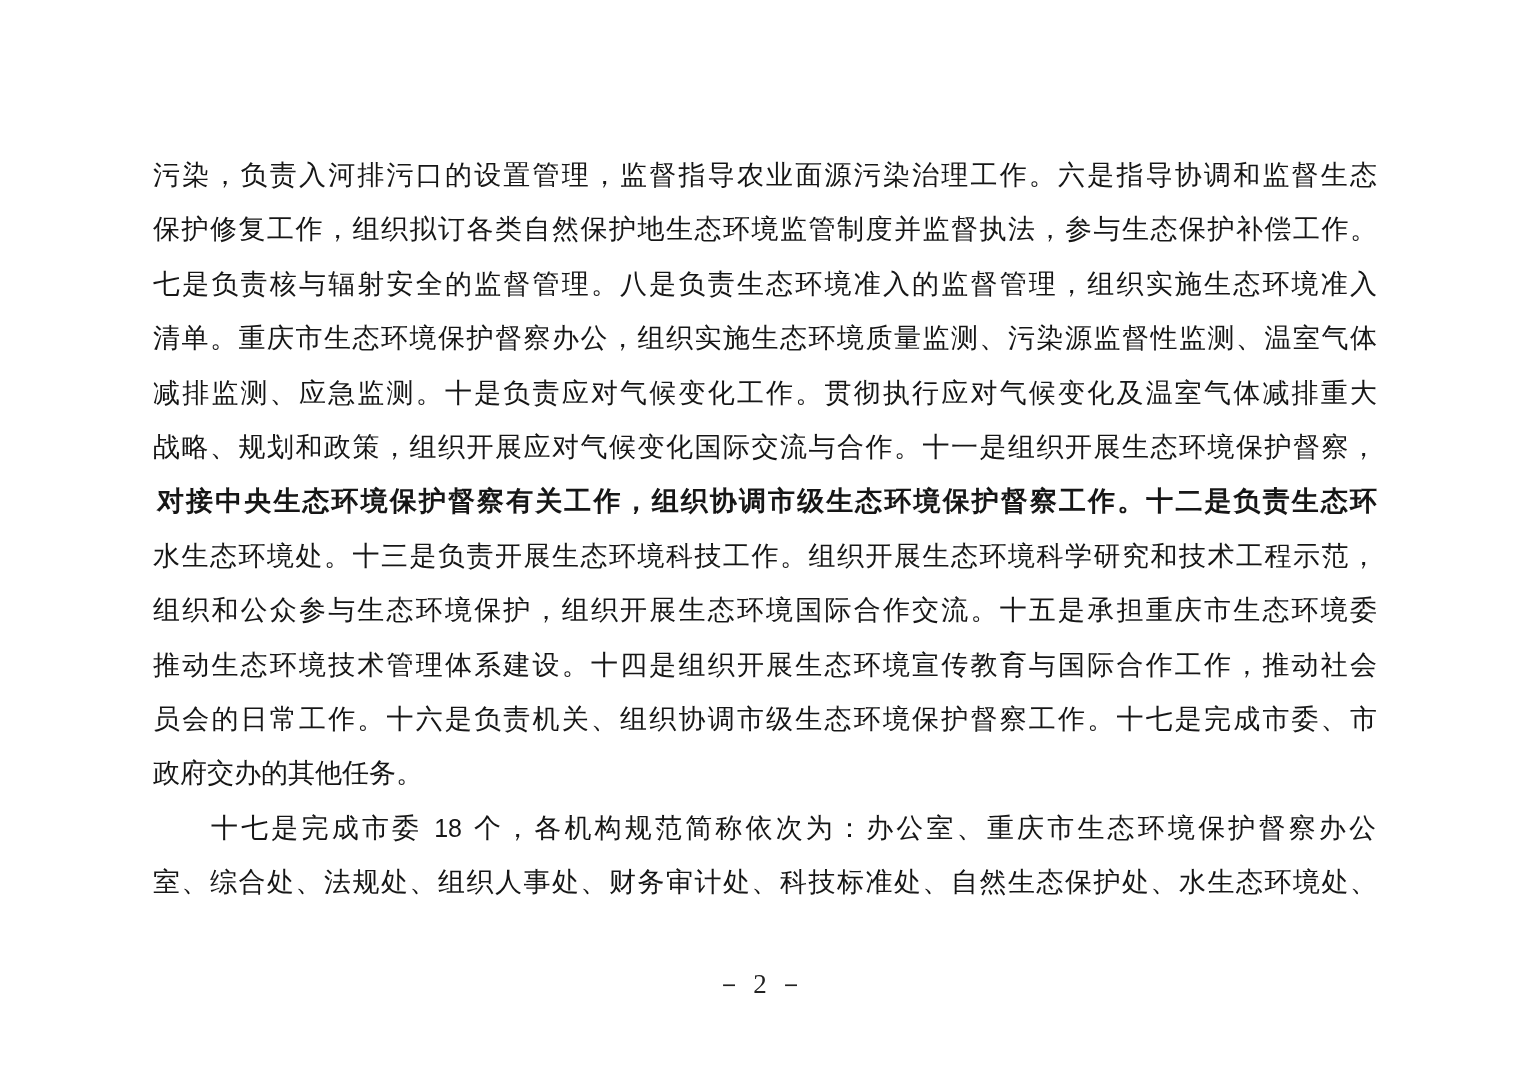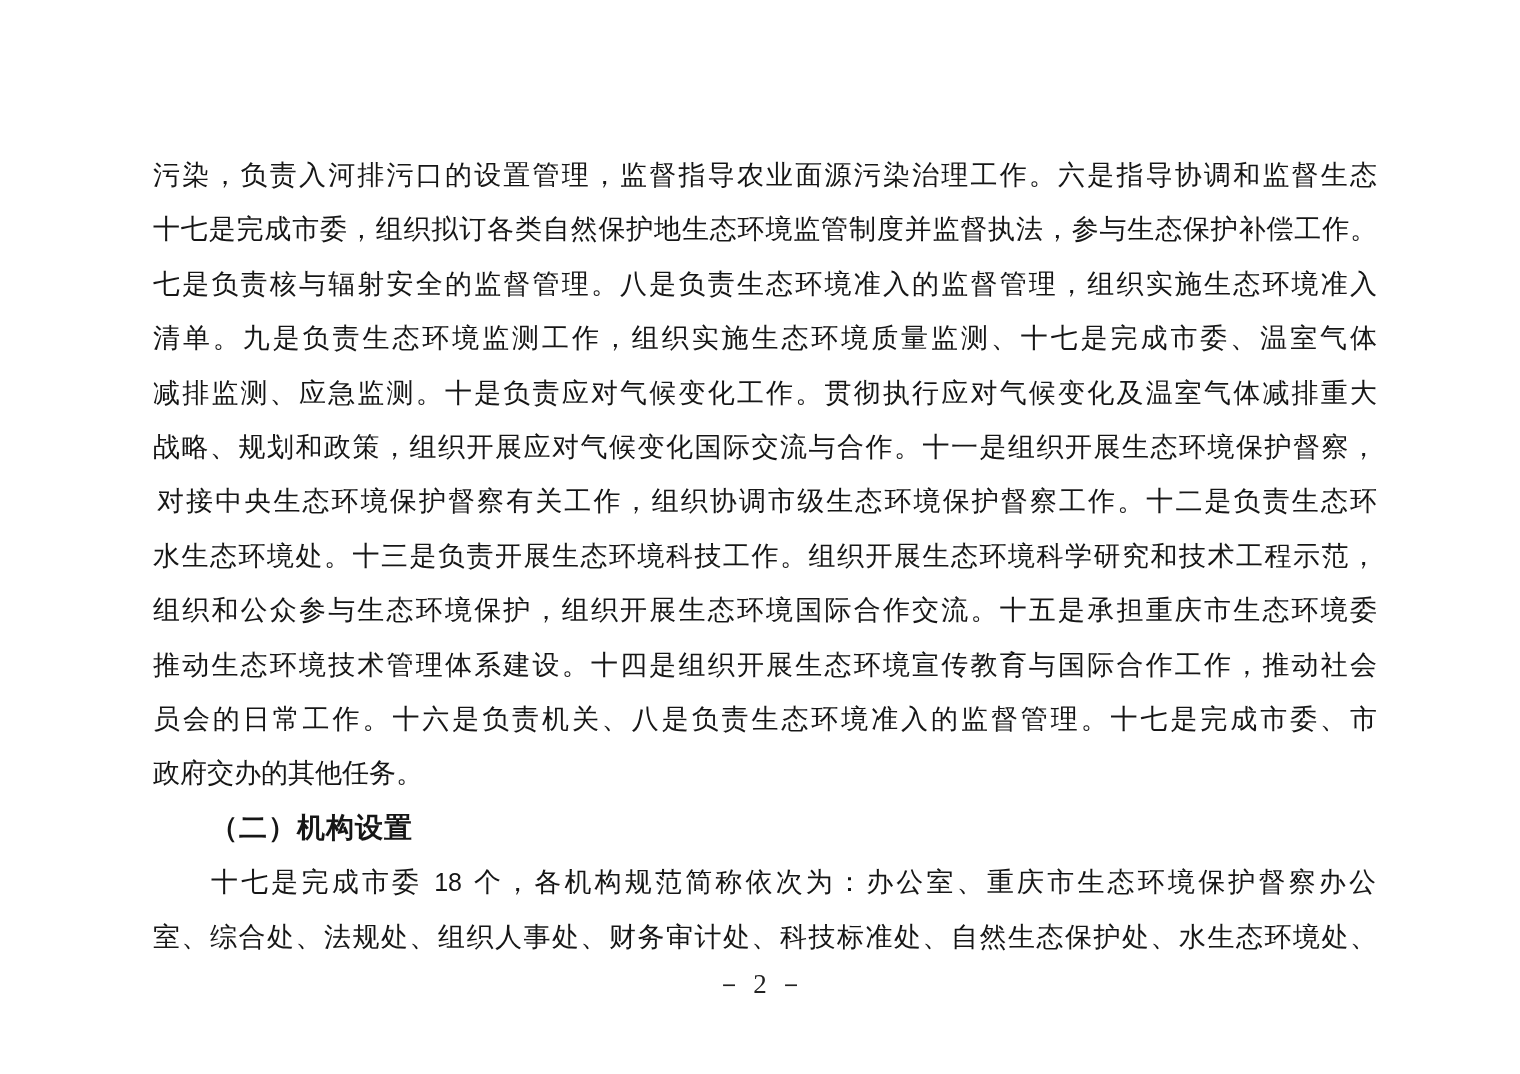--- a/index.html
+++ b/index.html
@@ -29,21 +29,21 @@
     text-align: justify;
     text-align-last: justify;
     white-space: nowrap;
   }
   
   .line--left {
     text-align: center;
     text-align-last: left;
   }
   
-  .line--nudge { padding-left: 5px; }
+  .line--nudge { padding-left: 5px; font-weight: bold; }
   
   .line--indent { padding-left: 58px; }
   .heading {
     font-weight: bold;
     font-size: 28px;
     letter-spacing: 1px;
   }
   .num {
     font-family: "Liberation Sans", "DejaVu Sans", sans-serif;
     font-size: 25px;
@@ -60,33 +60,32 @@
   }
 </style>
 </head>
 <body>
 
 <div class="page">
 
   <div class="doc-body">
 
     <div class="line">污染，负责入河排污口的设置管理，监督指导农业面源污染治理工作。六是指导协调和监督生态</div>
-    <div class="line">十七是完成市委，组织拟订各类自然保护地生态环境监管制度并监督执法，参与生态保护补偿工作。</div>
+    <div class="line">保护修复工作，组织拟订各类自然保护地生态环境监管制度并监督执法，参与生态保护补偿工作。</div>
     <div class="line">七是负责核与辐射安全的监督管理。八是负责生态环境准入的监督管理，组织实施生态环境准入</div>
-    <div class="line">清单。九是负责生态环境监测工作，组织实施生态环境质量监测、十七是完成市委、温室气体</div>
+    <div class="line">清单。重庆市生态环境保护督察办公，组织实施生态环境质量监测、污染源监督性监测、温室气体</div>
     <div class="line">减排监测、应急监测。十是负责应对气候变化工作。贯彻执行应对气候变化及温室气体减排重大</div>
     <div class="line">战略、规划和政策，组织开展应对气候变化国际交流与合作。十一是组织开展生态环境保护督察，</div>
     <div class="line line--nudge">对接中央生态环境保护督察有关工作，组织协调市级生态环境保护督察工作。十二是负责生态环</div>
     <div class="line">水生态环境处。十三是负责开展生态环境科技工作。组织开展生态环境科学研究和技术工程示范，</div>
     <div class="line">组织和公众参与生态环境保护，组织开展生态环境国际合作交流。十五是承担重庆市生态环境委</div>
     <div class="line">推动生态环境技术管理体系建设。十四是组织开展生态环境宣传教育与国际合作工作，推动社会</div>
-    <div class="line">员会的日常工作。十六是负责机关、八是负责生态环境准入的监督管理。十七是完成市委、市</div>
+    <div class="line">员会的日常工作。十六是负责机关、组织协调市级生态环境保护督察工作。十七是完成市委、市</div>
     <div class="line line--left">政府交办的其他任务。</div>
 
-    <div class="line line--left line--indent heading">（二）机构设置</div>
 
     <div class="line line--indent">
       <span>十七是完成市委 </span><span class="num">18</span><span> 个，各机构规范简称依次为：办公室、重庆市生态环境保护督察办公</span>
     </div>
 
     <div class="line">室、综合处、法规处、组织人事处、财务审计处、科技标准处、自然生态保护处、水生态环境处、</div>
 
   </div>
 
   <div class="footer">－ 2 －</div>

